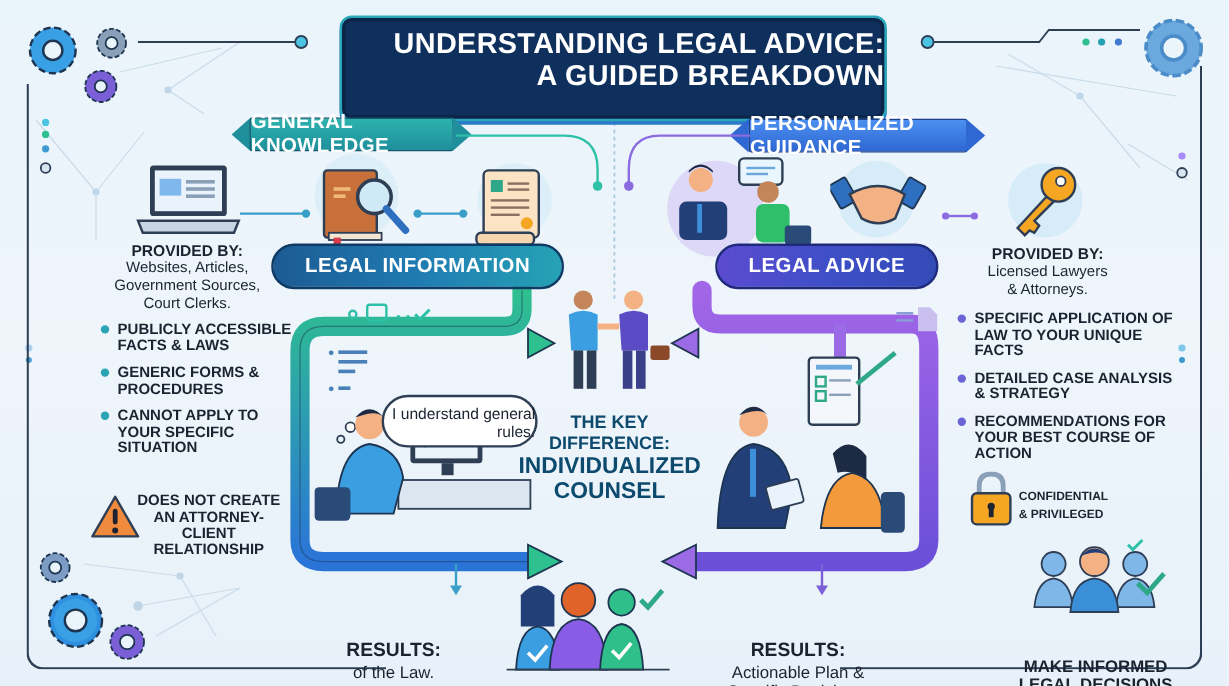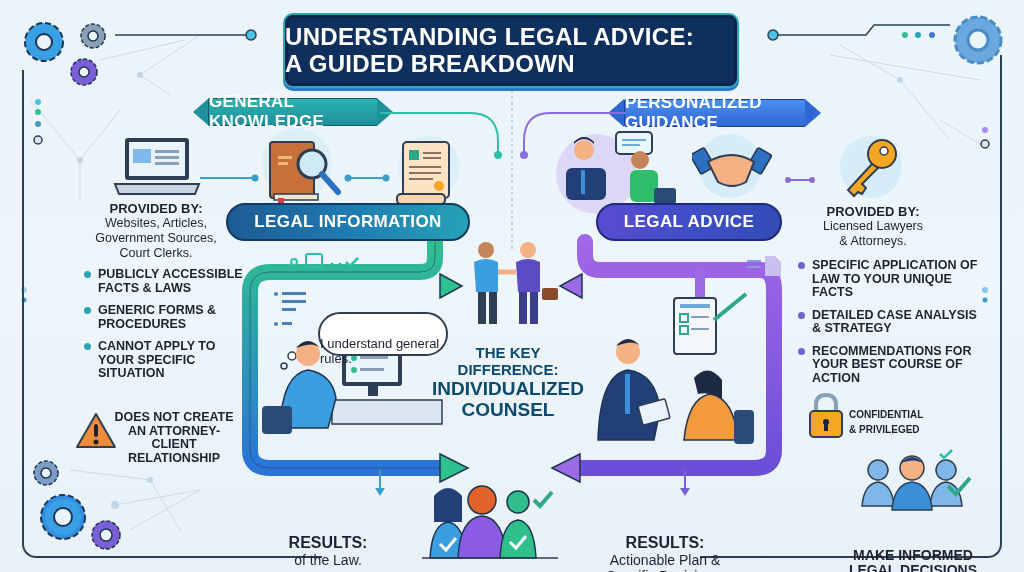--- a/index.html
+++ b/index.html
@@ -8,27 +8,27 @@
     font-family: "Liberation Sans", sans-serif;
     background: linear-gradient(180deg, #eaf4fb 0%, #eef5fb 50%, #e8f1f9 100%);
     position: relative;
     color: #1c2330;
   }
   .abs { position: absolute; }
   svg { display: block; }
 
   
   .title-box {
-    left: 283px; top: 13px; width: 456px; height: 75px;
+    left: 283px; top: 13px; width: 456px; height: 88px;
     background: #0f2f5c;
     border: 2px solid #2aa7b8;
     border-radius: 10px;
     box-shadow: 0 3px 0 #2b79c9, 0 0 0 3px #0c2447 inset;
     color: #fff;
-    text-align: left;
+    text-align: right;
     font-weight: 700;
     font-size: 24px;
     line-height: 27px;
     padding-top: 8px;
     letter-spacing: 0.3px;
   }
 
   
   .frame-left {
     left: 22px; top: 70px; width: 300px; height: 488px;
@@ -72,22 +72,22 @@
   .warn-text { font-weight: 700; font-size: 12.5px; line-height: 13.5px; text-align: center; text-transform: uppercase; }
 
   .key-diff { left: 418px; top: 344px; width: 180px; text-align: center; font-weight: 700; color: #0c4a6e; }
   .key-diff .l1 { font-size: 15px; line-height: 17px; }
   .key-diff .l2 { font-size: 19px; line-height: 21px; }
 
   .results { text-align: center; font-size: 14px; line-height: 16px; }
   .results b { display: block; font-size: 16px; line-height: 18px; font-weight: 700; margin-top: 36px; }
 
   .thought {
-    left: 318px; top: 312px; width: 130px; height: 44px; background: #fff; border: 2px solid #2d3e55;
-    border-radius: 22px; font-size: 13px; line-height: 15px; text-align: left; padding-top: 22px;
+    left: 318px; top: 329px; width: 130px; height: 44px; background: #fff; border: 2px solid #2d3e55;
+    border-radius: 22px; font-size: 13px; line-height: 15px; text-align: right; padding-top: 6px;
   }
 
   .circle-bg { border-radius: 50%; background: #d6ecf8; }
 </style>
 </head>
 <body>
 
 <svg class="abs" style="left:0;top:0" width="1024" height="572">
   <g stroke="#c9dbe8" stroke-width="1" fill="none">
     <line x1="100" y1="60" x2="185" y2="40"></line>

